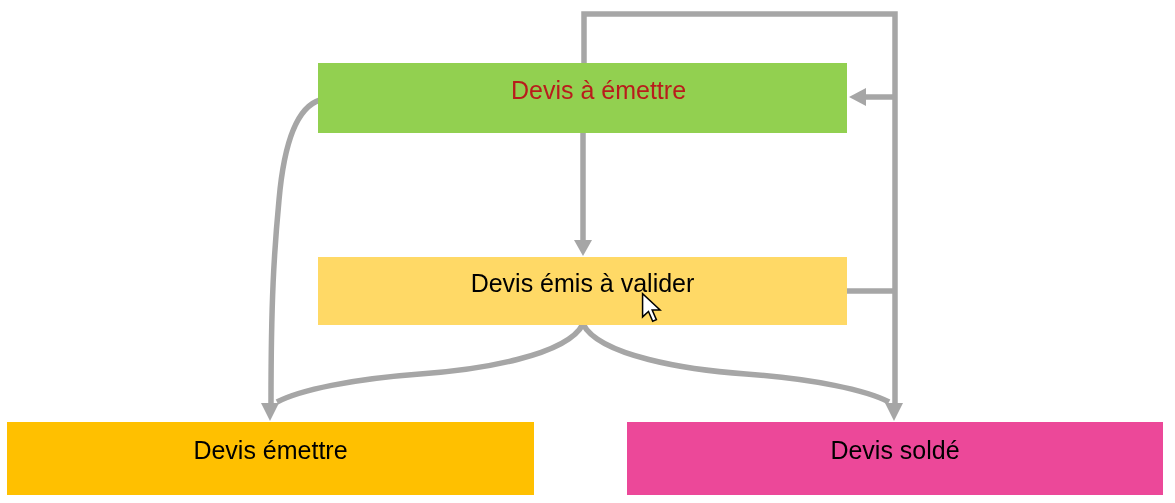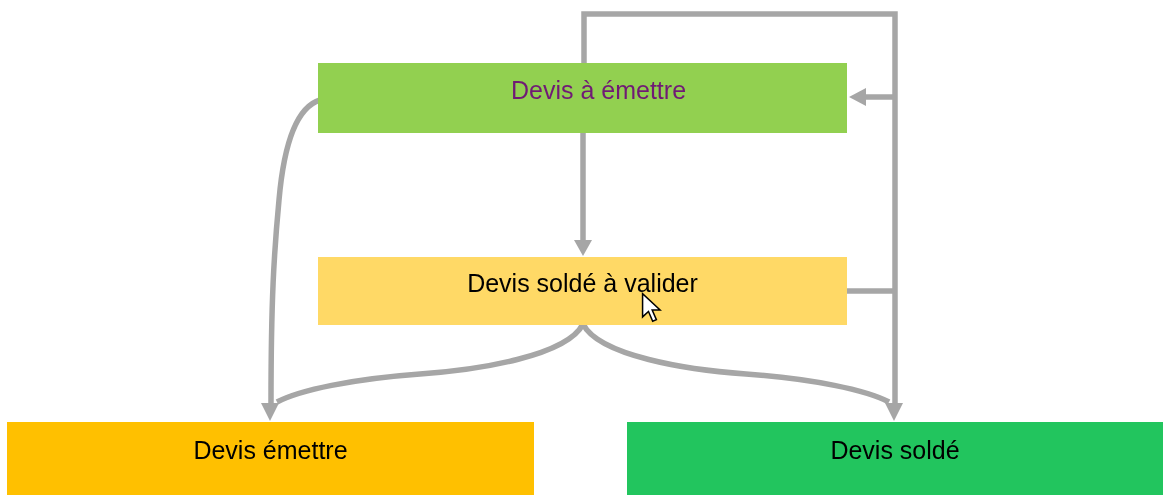--- a/index.html
+++ b/index.html
@@ -65,33 +65,33 @@
       <path d="M 583 324 C 599 356 688 370 746 374 C 814 379 866 390 889 402"></path>
     </g>
     <g class="edge-fill" fill="#a6a6a6" stroke="none">
       <polygon points="574,240 592,240 583,256"></polygon>
       <polygon points="866,88 866,106 849,97"></polygon>
       <polygon points="885,403 903,403 894,421"></polygon>
       <polygon points="261,403 279,403 270,421"></polygon>
     </g>
   </svg>
 
-  <div class="node" id="node-emettre" style="background-color: rgb(146, 208, 80); color: #701a75; padding-left: 32px;">
+  <div class="node" id="node-emettre" style="background-color: rgb(146, 208, 80); color: #b91c1c; padding-left: 32px;">
     <span>Devis à émettre</span>
   </div>
 
   <div class="node" id="node-valider" style="background-color: rgb(255, 217, 102); color: rgb(0, 0, 0);">
-    <span>Devis soldé à valider</span>
+    <span>Devis émis à valider</span>
   </div>
 
   <div class="node" id="node-valide" style="background-color: rgb(255, 192, 0); color: rgb(0, 0, 0);">
     <span>Devis émettre</span>
   </div>
 
-  <div class="node" id="node-solde" style="background-color: #22c55e; color: rgb(0, 0, 0); align-items: center;">
+  <div class="node" id="node-solde" style="background-color: #ec4899; color: rgb(0, 0, 0); align-items: center;">
     <span>Devis soldé</span>
   </div>
 
   <svg id="cursor" width="22" height="32" viewBox="0 0 12 19">
     <path d="M1 1 L1 14.8 L4.5 11.6 L7 17.4 L9.2 16.4 L6.7 10.7 L11.4 10.7 Z" fill="#ffffff" stroke="#000000" stroke-width="0.9" stroke-linejoin="miter"></path>
   </svg>
 
 </div>
 
 </body></html>

